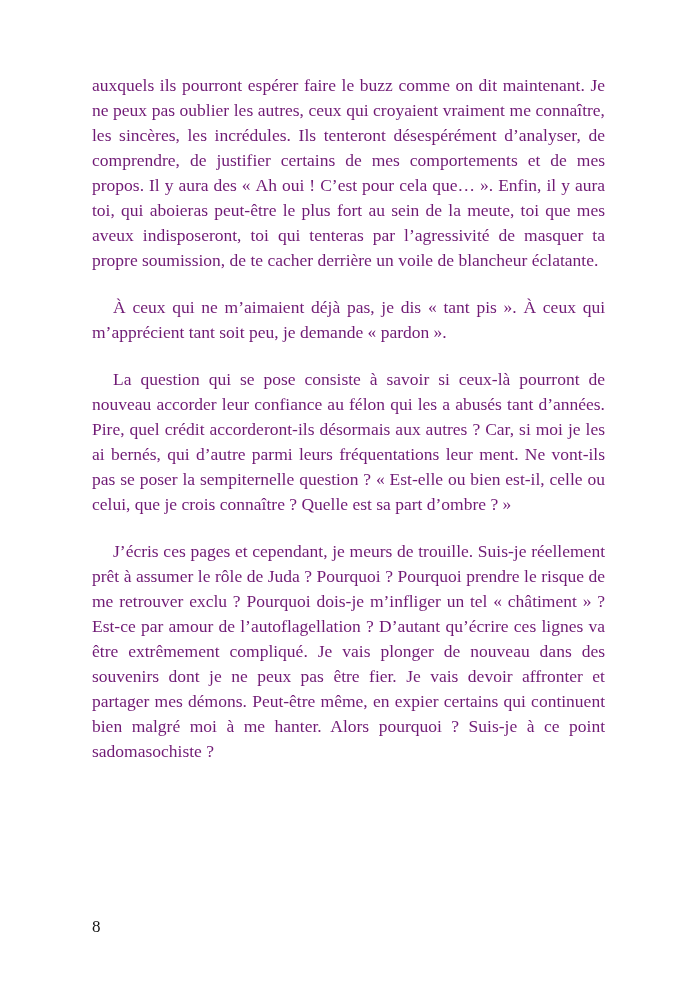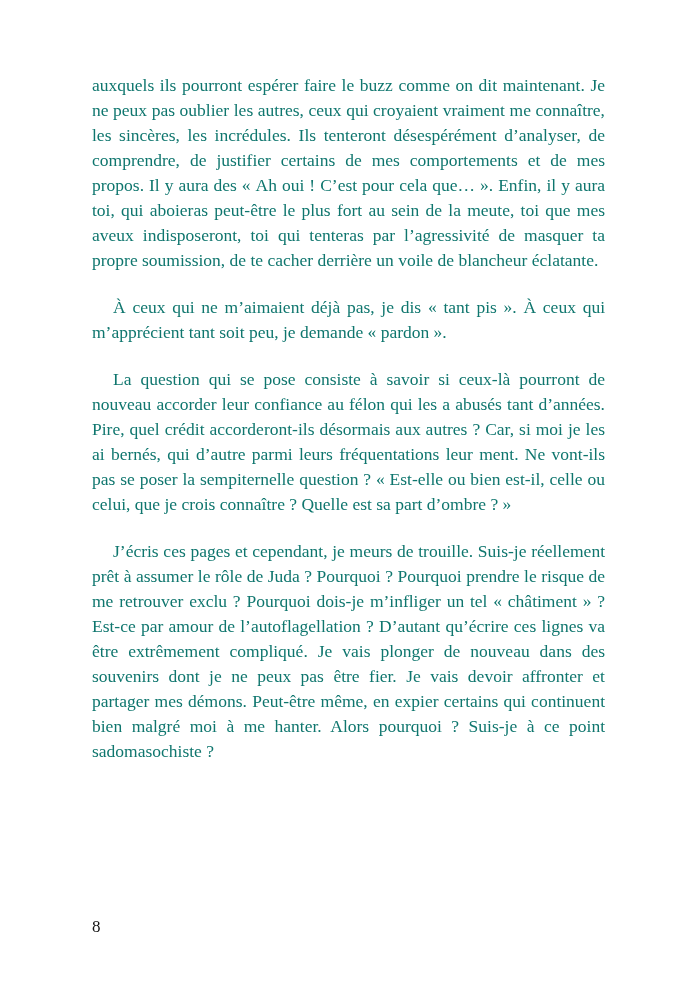--- a/index.html
+++ b/index.html
@@ -16,21 +16,21 @@
     overflow: hidden;
   }
   .page-text {
     position: absolute;
     top: 73px;
     left: 92px;
     width: 513px;
     font-family: "Liberation Serif", "DejaVu Serif", serif;
     font-size: 17.5px;
     line-height: 25px;
-    color: #0f766e;
+    color: #701a75;
     text-align: justify;
   }
   .page-text p {
     margin: 0 0 22px 0;
     padding: 0;
   }
   .page-text p.indent {
     text-indent: 21px;
   }
   .page-number {

